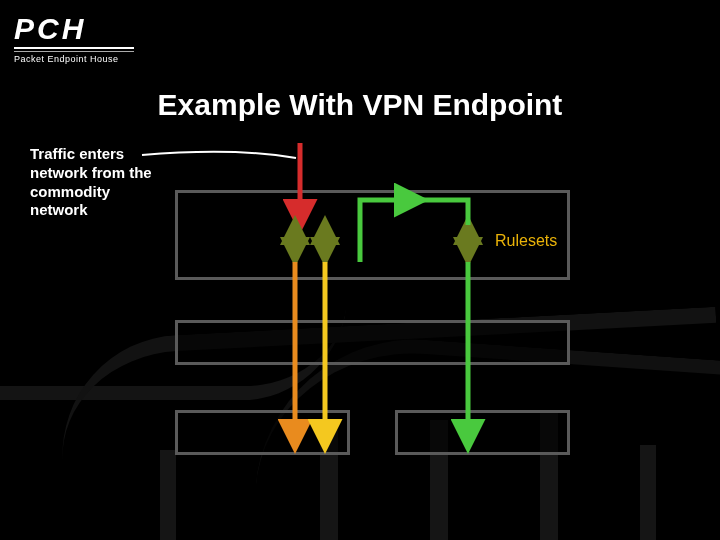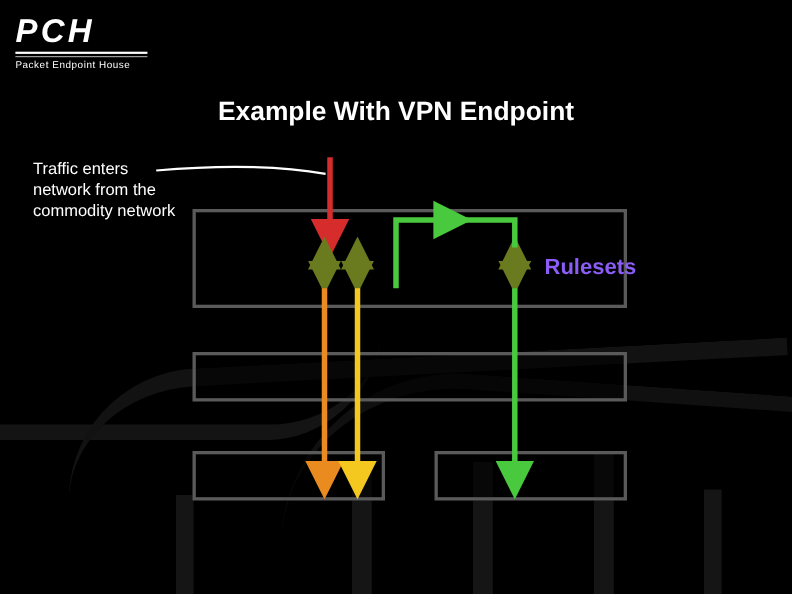--- a/index.html
+++ b/index.html
@@ -46,42 +46,42 @@
   }
   .logo .rule1 { height:2px; background:#fff; width:120px; }
   .logo .rule2 { height:1px; background:#aaa; width:120px; margin-top:2px; }
 
   .title {
     position: absolute;
     top: 88px;
     left: 0; right: 0;
     text-align: center;
     color: #fff;
-    font-size: 24px;
+    font-size: 30px;
     font-weight: 700;
   }
 
   .annot-left {
     position: absolute;
     left: 30px;
     top: 145px;
     color: #fff;
     font-size: 15px;
-    font-weight: 400;
+    font-weight: 700;
     line-height: 1.25;
     max-width: 140px;
   }
 
   .rulesets {
     position: absolute;
     left: 495px;
     top: 232px;
-    color: #8b5cf6;
-    font-size: 20px;
-    font-weight: 700;
+    color: #eab308;
+    font-size: 16px;
+    font-weight: 400;
   }
 
   .box {
     position: absolute;
     border: 3px solid #5a5a5a;
     background: rgba(0,0,0,0.6);
     box-sizing: border-box;
   }
   .box1 { left: 175px; top: 190px; width: 395px; height: 90px; }
   .box2 { left: 175px; top: 320px; width: 395px; height: 45px; }

